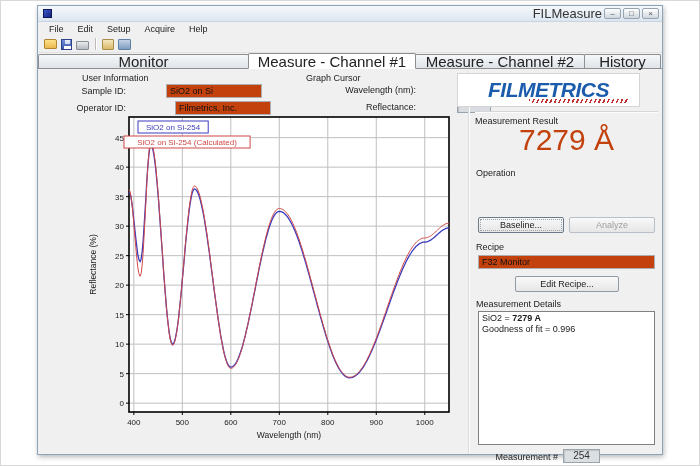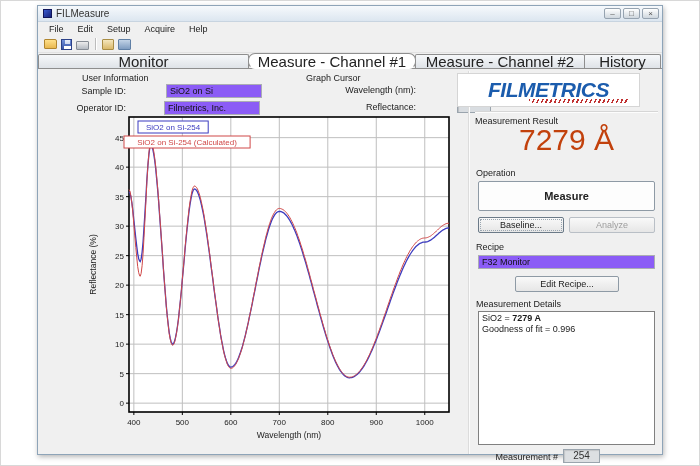--- a/index.html
+++ b/index.html
@@ -7,21 +7,21 @@
   body { position:relative; background:#fff; font-family:"Liberation Sans", sans-serif; overflow:hidden; }
   .canvas-frame { position:absolute; inset:0; border:1px solid #d8d8d8; pointer-events:none; }
 
   
   .app-window { position:absolute; left:37px; top:5px; width:626px; height:450px;
     background:#f0f0f0; border:1px solid #8ea4b8; box-shadow:1px 2px 5px rgba(0,0,0,.28), inset 0 0 0 1px #e9f0f7; }
 
   .title-bar { height:16px; display:flex; align-items:center;
     background:linear-gradient(#f6f9fc,#dce6f0); border-bottom:1px solid #c8d4e0; padding:0 3px; }
   .app-icon { width:9px; height:9px; background:linear-gradient(135deg,#3a5bd0,#16217a); border:1px solid #10155a; margin:0 4px 0 2px; }
-  .window-title { font-size:10px; color:#333; flex:1 1 auto; }
+  .window-title { font-size:13px; color:#333; flex:1 1 auto;text-align:right; }
   .win-btn { width:17px; height:11px; margin-left:2px; border:1px solid #96a3b0; border-radius:2px;
     background:linear-gradient(#ffffff,#cfd7de); font-size:8px; line-height:9px; color:#555; text-align:center; cursor:default; }
 
   .menu-bar { height:14px; display:flex; align-items:center; background:#f0f0f0; padding-left:4px; }
   .menu-item { font-size:9px; color:#222; padding:1px 7px; }
 
   .toolbar { height:17px; display:flex; align-items:center; padding-left:4px; border-bottom:1px solid #e2e2e2; }
   .tb-icon { display:inline-block; margin:0 2px; }
   .icon-open { width:13px; height:10px; background:linear-gradient(#ffe08a,#e9b84f); border:1px solid #b1862f; border-radius:1px 2px 1px 1px; }
   .icon-save { width:11px; height:11px; background:
@@ -29,29 +29,29 @@
       linear-gradient(#e8eefc,#cdd8ef) 3px 0 / 5px 4px no-repeat,
       linear-gradient(#6f8fd8,#3a56a8); border:1px solid #2c4188; }
   .icon-print { width:13px; height:9px; margin-top:2px; background:linear-gradient(#ececec,#b4bac2); border:1px solid #878d95; border-radius:1px; }
   .tb-sep { width:1px; height:12px; background:#bcbcbc; margin:0 4px; box-shadow:1px 0 0 #fff; }
   .icon-settings { width:12px; height:11px; background:linear-gradient(#f4e6bd,#d9b86a); border:1px solid #a98d45; border-radius:1px; }
   .icon-capture { width:13px; height:11px; background:linear-gradient(#c2d3e6,#7f9cc0); border:1px solid #5f7fa5; border-radius:1px; }
 
   .tab-strip { height:16px; display:flex; align-items:flex-end; border-bottom:1px solid #8e8e8e; padding:0; }
   .tab { height:14px; font-size:15px; color:#222; display:flex; align-items:center; justify-content:center;
     background:linear-gradient(#f6f8fa,#dfe3e8); border:1px solid #8e8e8e; border-bottom:none; border-radius:2px 2px 0 0; margin-right:-1px; }
-  .tab.active { height:16px; background:#fff; position:relative; z-index:2; margin-bottom:-1px; border-bottom:1px solid #fff;border-radius:7px; }
+  .tab.active { height:16px; background:#fff; position:relative; z-index:2; margin-bottom:-1px; border-bottom:1px solid #fff; }
 
   .content { position:absolute; left:0; top:65px; right:0; bottom:0; background:#f0f0f0; }
 
   
   .group-title { position:absolute; font-size:9px; color:#222; }
   .field-row { position:absolute; display:flex; align-items:center;gap:37px; }
   .field-label { font-size:9px; color:#222; text-align:right; }
-  .text-input { height:14px; background:#8b5cf6; border:1px solid #abadb3; font-size:9px; color:#111; padding:0 3px; font-family:"Liberation Sans",sans-serif; }
+  .text-input { height:14px; background:#c2410c; border:1px solid #abadb3; font-size:9px; color:#111; padding:0 3px; font-family:"Liberation Sans",sans-serif; }
   .readout { height:12px; width:34px; background:#d9dde1; border:1px solid #9aa4ad; box-shadow:inset 1px 1px 1px rgba(0,0,0,.15); }
 
   .chart-svg { position:absolute; left:48px; top:38px; }
   .chart-svg text { font-family:"Liberation Sans", sans-serif; }
 
   .pane-sep { position:absolute; left:430px; top:0; bottom:0; width:1px; background:#dcdcdc; box-shadow:1px 0 0 #fbfbfb; }
 
   
   .logo-box { position:absolute; left:419px; top:2px; width:183px; height:34px; background:#fff; border:1px solid #d5d5d5;
     display:flex; align-items:center; justify-content:center; }
@@ -120,21 +120,21 @@
 
   <div class="content">
 
     <div class="group-title" style="left:44px;top:2px">User Information</div>
     <div class="field-row" style="left:26px;top:13px">
       <span class="field-label" style="width:62px">Sample ID:</span>
       <input class="text-input" style="width: 96px; margin-left: 3px;" value="SiO2 on Si">
     </div>
     <div class="field-row" style="left:26px;top:30px">
       <span class="field-label" style="width:62px">Operator ID:</span>
-      <input class="text-input" style="width: 96px; margin-left: 1px;" value="Filmetrics, Inc.">
+      <input class="text-input" style="width: 96px; margin-left: 12px;" value="Filmetrics, Inc.">
     </div>
 
     <div class="group-title" style="left:268px;top:2px">Graph Cursor</div>
     <div class="field-row" style="left:288px;top:13px">
       <span class="field-label" style="width:90px">Wavelength (nm):</span>
       <span class="readout" style="margin-left:4px"></span>
     </div>
     <div class="field-row" style="left:288px;top:30px">
       <span class="field-label" style="width:90px">Reflectance:</span>
       <span class="readout" style="margin-left:4px"></span>
@@ -209,21 +209,20 @@
     <div class="logo-box">
       <span class="logo-text">FILMETRICS</span>
       <span class="logo-hatch"></span>
     </div>
     <div class="etched" style="top:40px"></div>
 
     <div class="section-label" style="left:437px;top:45px">Measurement Result</div>
     <div class="result-value">7279 Å</div>
 
     <div class="section-label" style="left:438px;top:97px">Operation</div>
-    <div class="btn measure-btn">Measure</div>
     <div class="btn baseline-btn">Baseline...</div>
     <div class="btn analyze-btn">Analyze</div>
 
     <div class="section-label" style="left:438px;top:171px">Recipe</div>
     <input class="text-input recipe-input" value="F32 Monitor" style="">
     <div class="btn edit-recipe-btn">Edit Recipe...</div>
 
     <div class="section-label" style="left:438px;top:228px">Measurement Details</div>
     <div class="details-box">
       <div><span>SiO2 = </span><b>7279 A</b></div>

